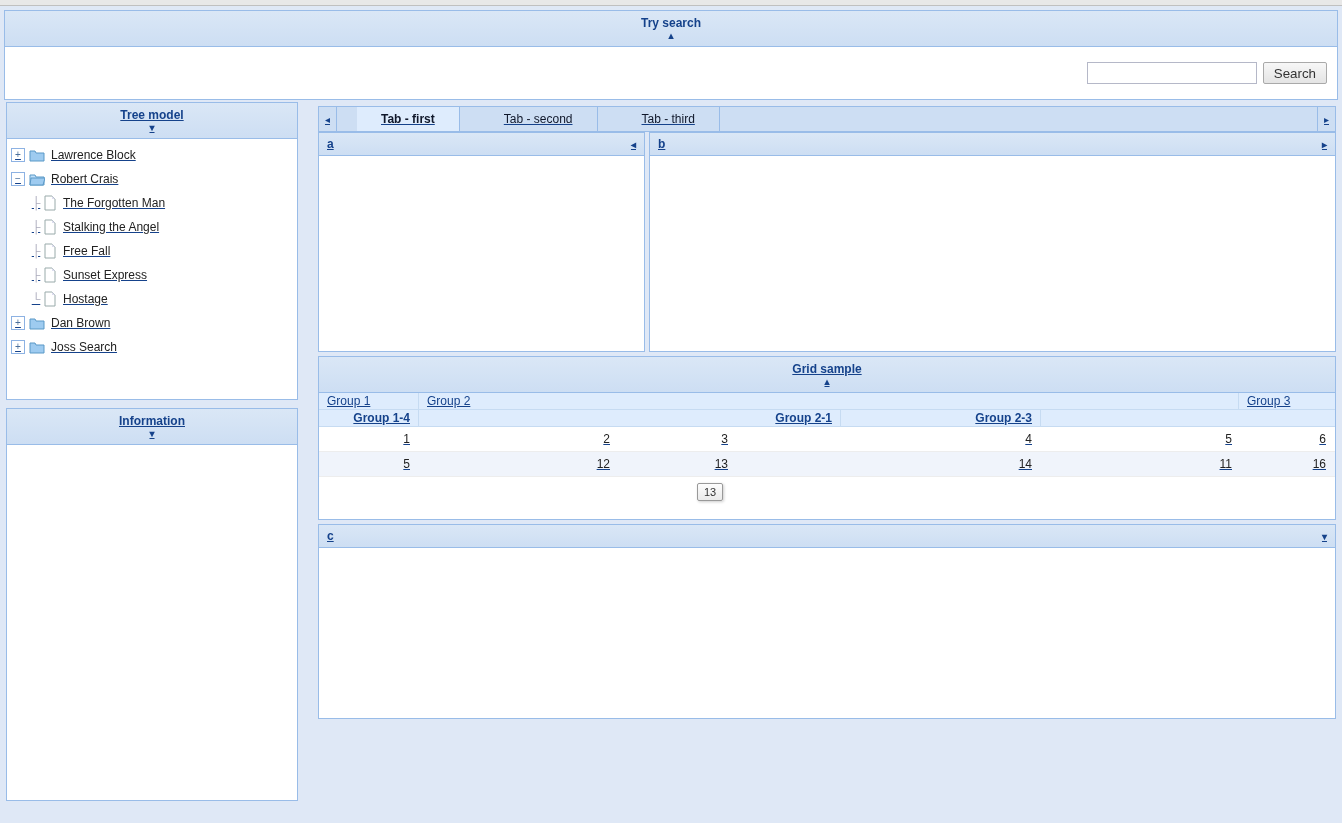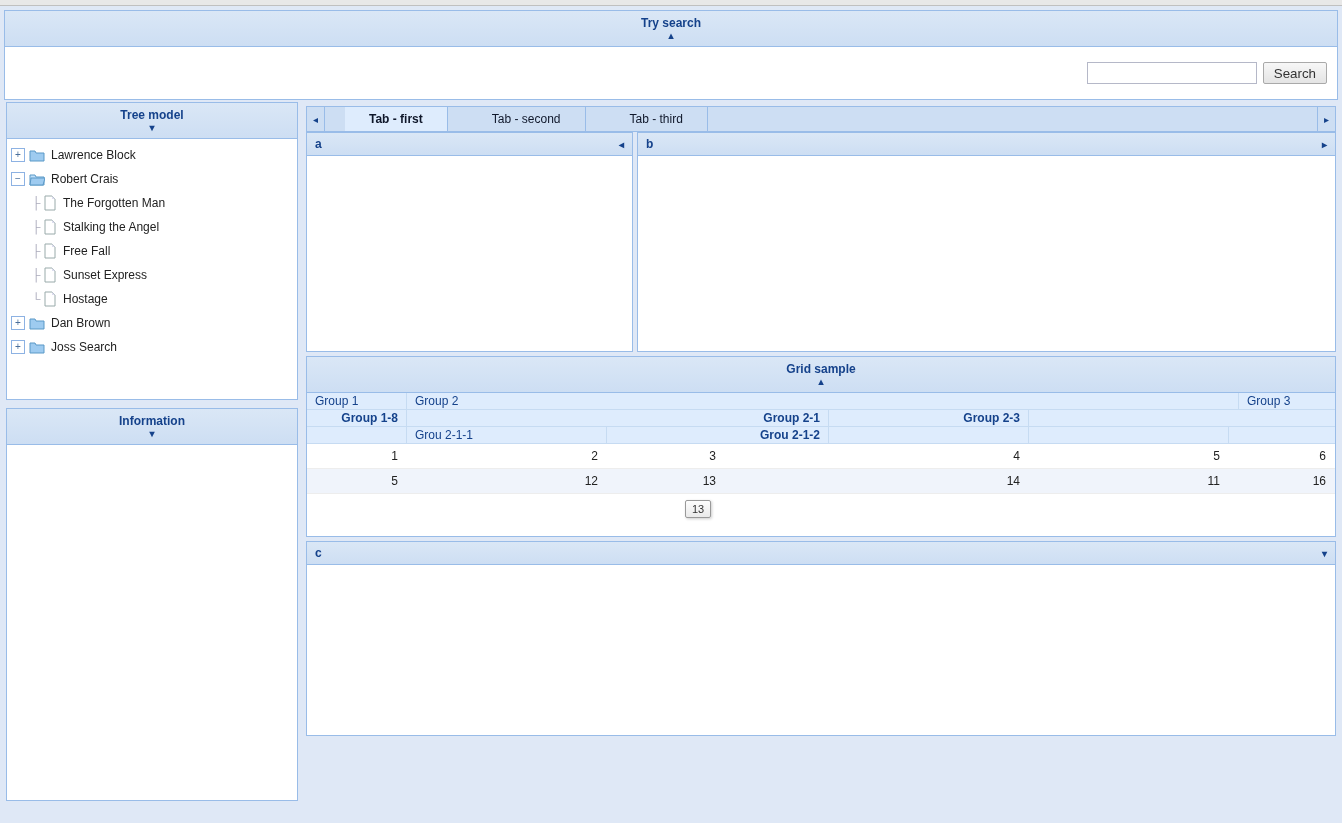--- a/index.html
+++ b/index.html
@@ -57,22 +57,23 @@
     height: 22px;
     padding: 0 10px;
     border: 1px solid #a9a9a9;
     background: linear-gradient(#f7f7f7, #e4e4e4);
     color: #333;
     cursor: pointer;
     border-radius: 2px;
   }
   .layout {
     display: flex;
-    gap: 0;
+    gap: 12px;
     padding: 0 2px 4px 2px;
+    text-decoration: underline;
   }
   .left-col {
     width: 300px;
     display: flex;
     flex-direction: column;
   }
   .right-col {
     flex: 1;
     display: flex;
     flex-direction: column;
@@ -358,34 +359,26 @@
         <span class="chevron">▴</span>
       </div>
 
       <div class="grid-header-row">
         <div class="gh" style="width:100px;"><span>Group 1</span></div>
         <div class="gh" style="flex:1;"><span>Group 2</span></div>
         <div class="gh" style="width:96px;border-right:none;"><span>Group 3</span></div>
       </div>
 
       <div class="grid-header-row sub">
-        <div class="gh bold right" style="width:100px;"><span>Group 1-8</span></div>
+        <div class="gh bold right" style="width:100px;"><span>Group 1-4</span></div>
         <div class="gh bold right" style="width:422px;"><span>Group 2-1</span></div>
         <div class="gh bold right" style="width:200px;"><span>Group 2-3</span></div>
         <div class="gh" style="flex:1;border-right:none;"></div>
       </div>
 
-      <div class="grid-header-row sub">
-        <div class="gh" style="width:100px;"></div>
-        <div class="gh" style="width:200px;"><span>Grou 2-1-1</span></div>
-        <div class="gh bold right" style="width:222px;"><span>Grou 2-1-2</span></div>
-        <div class="gh" style="width:200px;"></div>
-        <div class="gh" style="width:200px;"></div>
-        <div class="gh" style="flex:1;border-right:none;"></div>
-      </div>
 
       <div class="grid-body-area">
         <div class="grid-data-row">
           <div class="gd" style="width:100px;">1</div>
           <div class="gd" style="width:200px;">2</div>
           <div class="gd" style="width:118px;">3</div>
           <div class="gd" style="width:304px;">4</div>
           <div class="gd" style="width:200px;">5</div>
           <div class="gd" style="flex:1;">6</div>
         </div>

